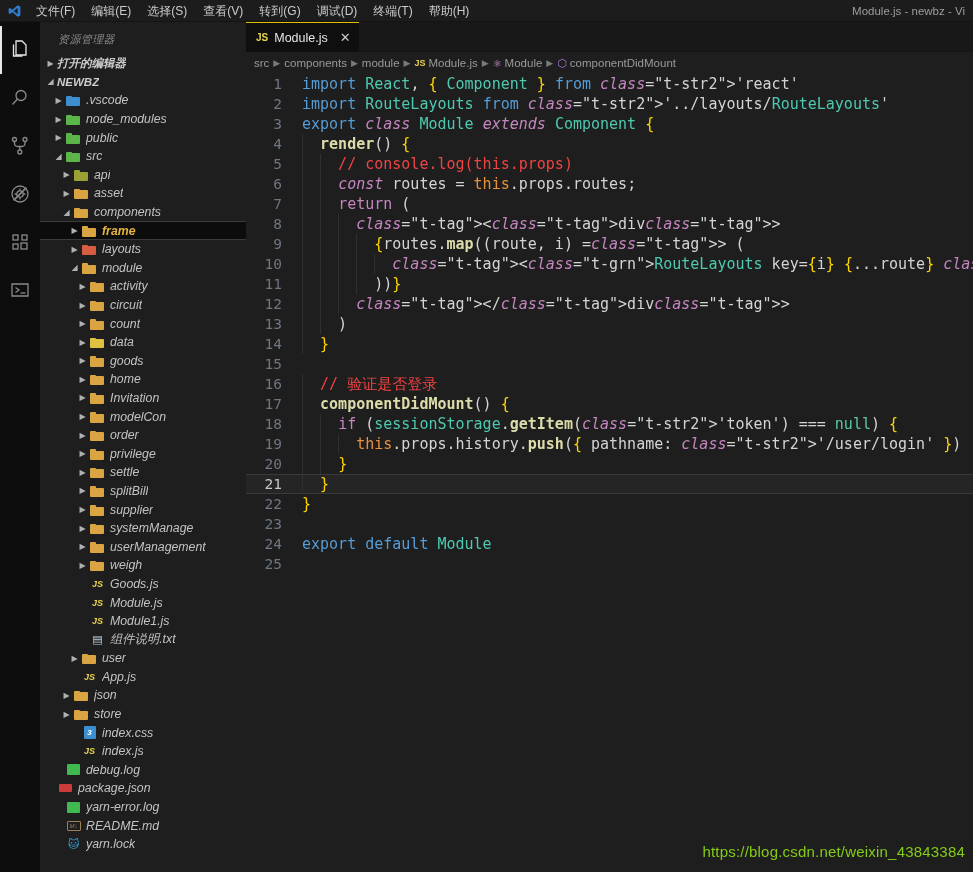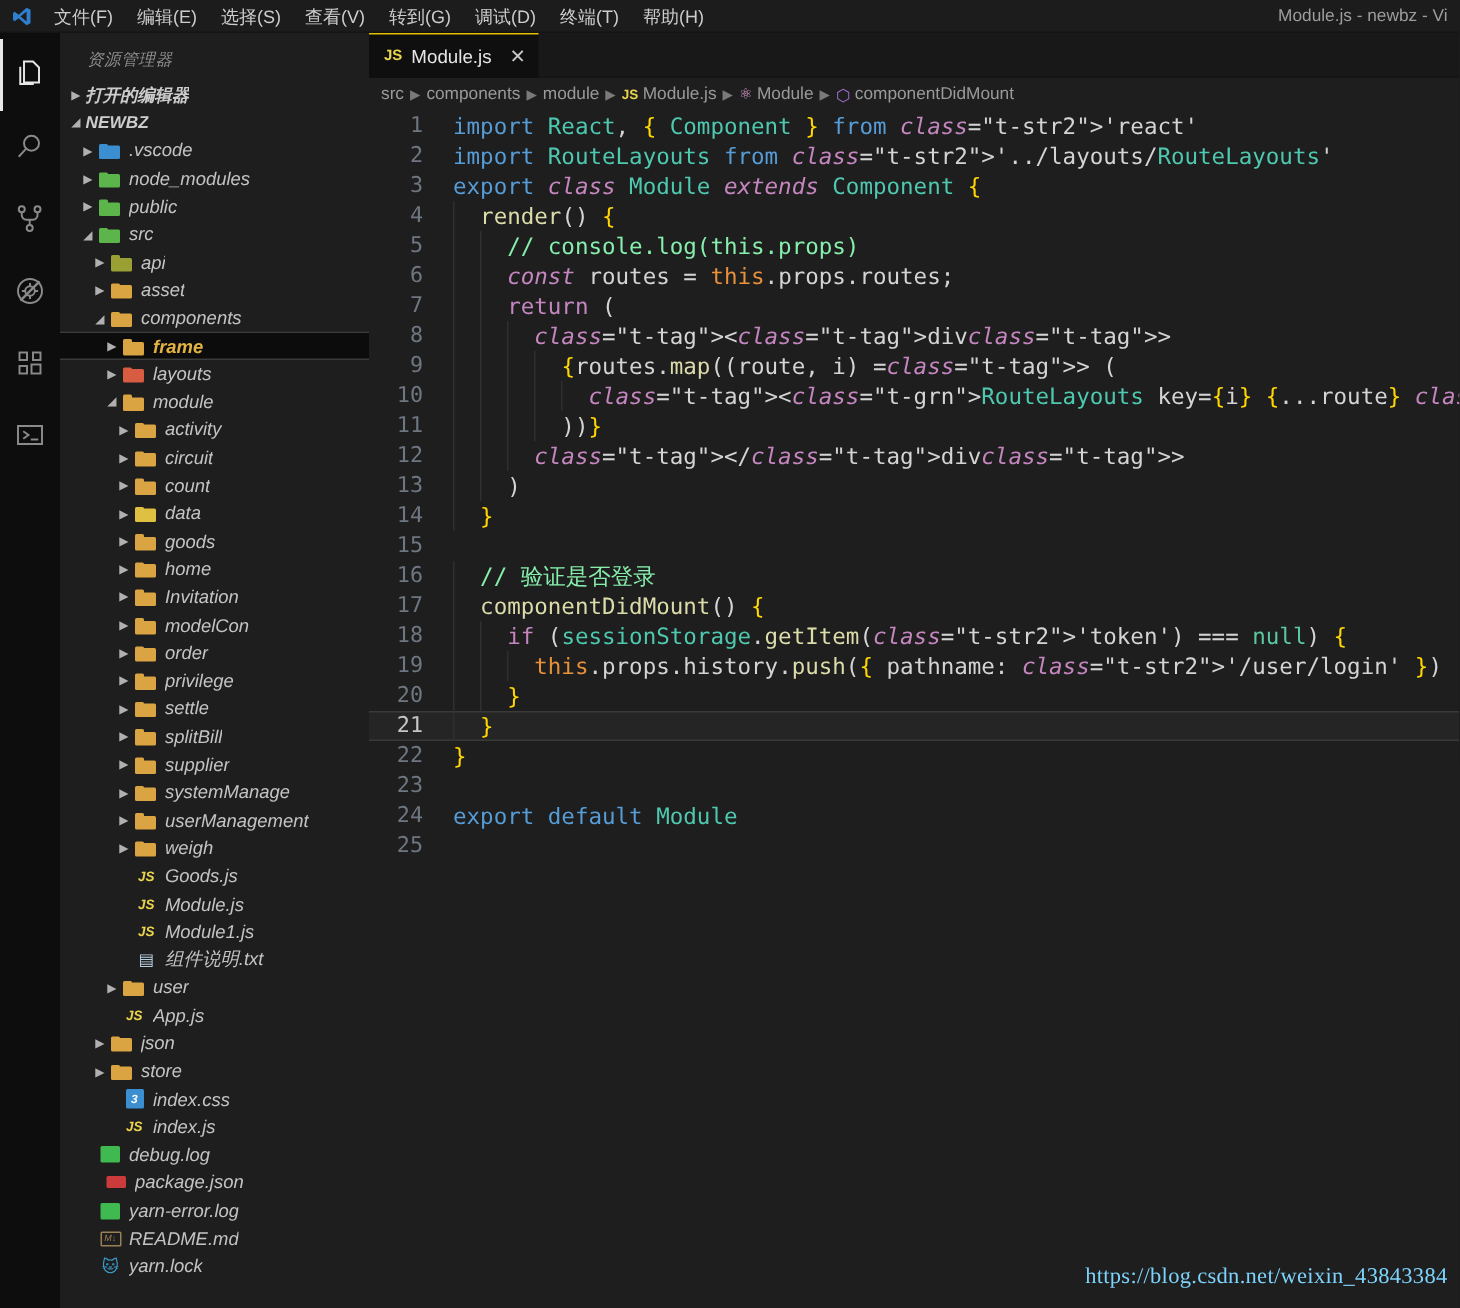--- a/index.html
+++ b/index.html
@@ -131,34 +131,34 @@
   .ln {
     width: 56px; min-width: 56px; text-align: right; padding-right: 20px;
     color: #6e7681; font-size: 14.5px; font-family: "DejaVu Sans Mono", "Liberation Mono", monospace;
   }
   .code-line.active .ln { color: #c6c6c6; }
   .codetext { white-space: pre; color: #d4d4d4; }
 
   
   .t-kw   { color: #569cd6; }
   .t-kwi  { color: #c586c0; }
-  .t-fn   { color: #dcdcaa; }
+  .t-fn   { color: #dcdcaa; font-weight: bold; }
   .t-prop { color: #d4d4d4; }
-  .t-cmt2 { color: #86efac; text-align: right; }
+  .t-cmt2 { color: #ef4444; text-align: right; }
   .t-cls  { color: #4ec9b0; }
   .t-ital { font-style: italic; }
   .t-ycurl{ color: #ffd602; }
   .t-this { color: #e8913a; }
   .t-null { color: #5ac8a0; }
 
   .indent-guide { position: absolute; top: 0; width: 1px; height: 20px; background: #2f2f2f; }
 
   .watermark {
-    position: absolute; right: 8px; bottom: 12px; color: #7dd3fc; font-size: 15px;
-    font-family: Liberation Serif, serif; letter-spacing: .2px; pointer-events: none;
+    position: absolute; right: 8px; bottom: 12px; color: #84cc16; font-size: 15px;
+    font-family: Liberation Sans, sans-serif; letter-spacing: .2px; pointer-events: none;
   }
 </style>
 </head>
 <body>
 
 <div class="app">
 
   <div class="titlebar">
     <div class="logo-box">
       <svg class="vs-logo" viewBox="0 0 24 24">
@@ -491,21 +491,21 @@
           </span>
           <span class="lbl">index.js</span>
         </div>
         <div class="tree-row" style="padding-left: 12px;">
           <span class="tw none"></span>
           <span class="ico">
             <span class="log-ico"></span>
           </span>
           <span class="lbl">debug.log</span>
         </div>
-        <div class="tree-row" style="padding-left: 16px;">
+        <div class="tree-row" style="padding-left: 4px;">
           <span class="tw none"></span>
           <span class="ico">
             <span class="json-ico"></span>
           </span>
           <span class="lbl">package.json</span>
         </div>
         <div class="tree-row" style="padding-left: 12px;">
           <span class="tw none"></span>
           <span class="ico">
             <span class="log-ico"></span>

